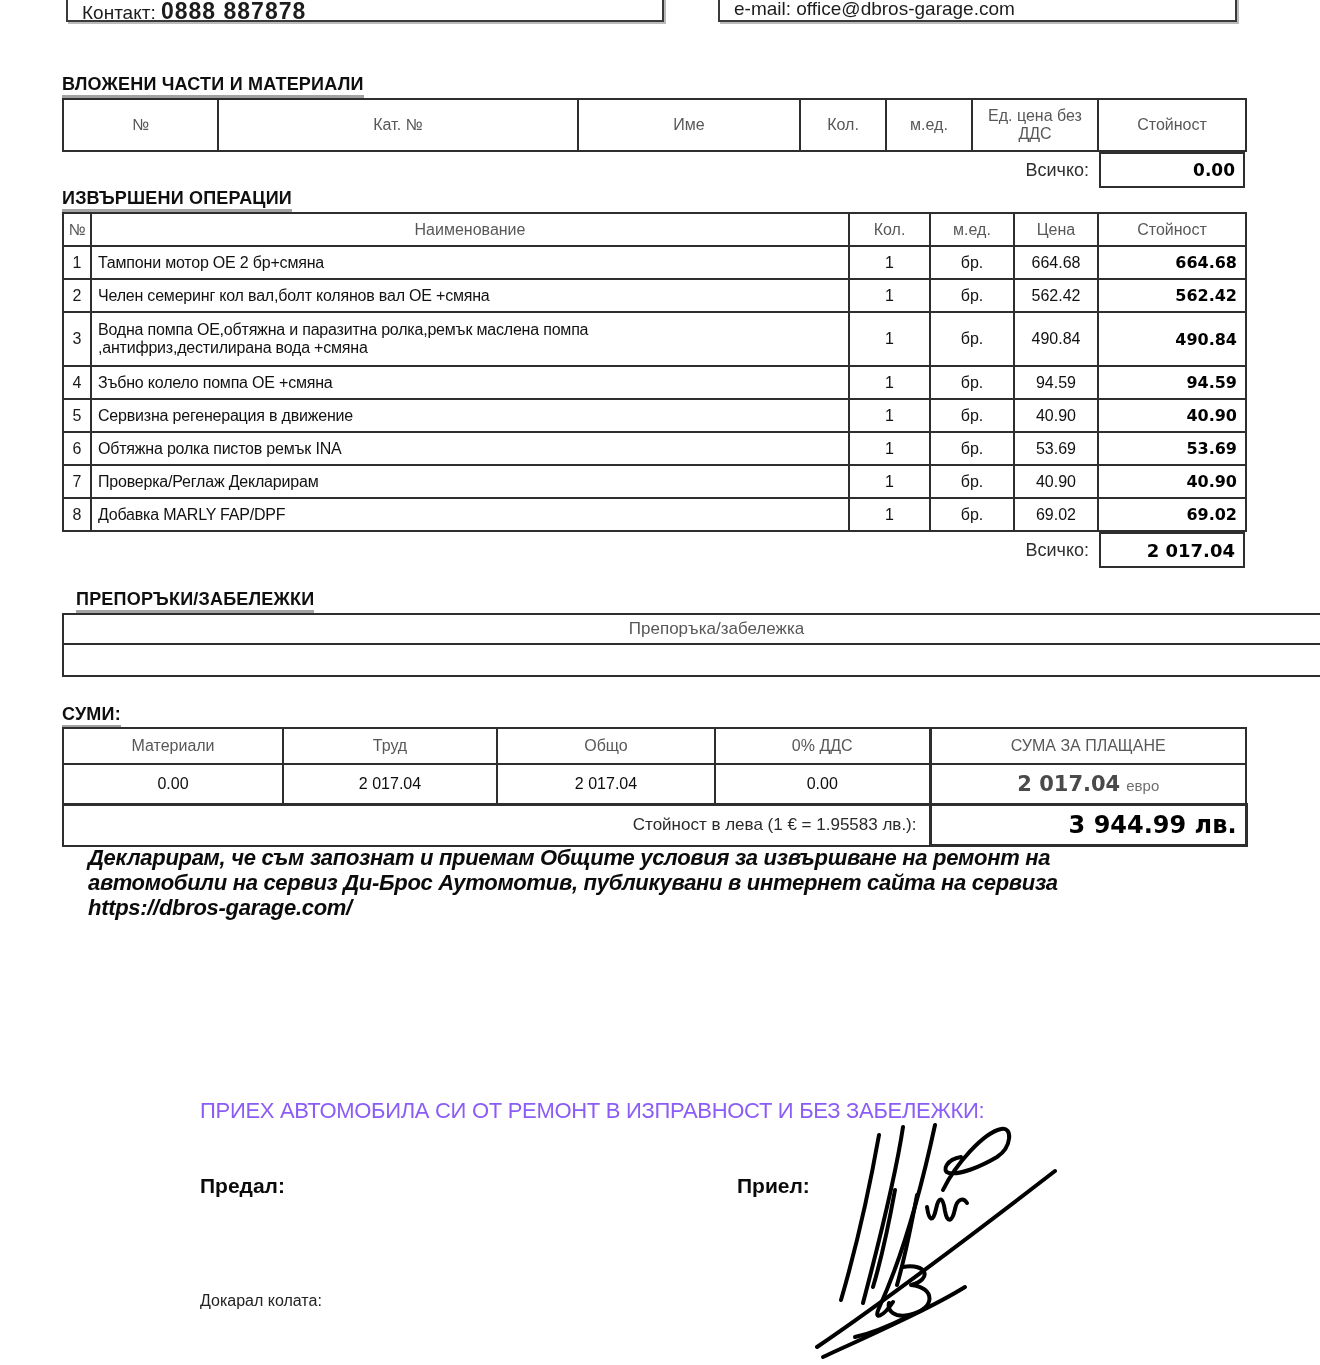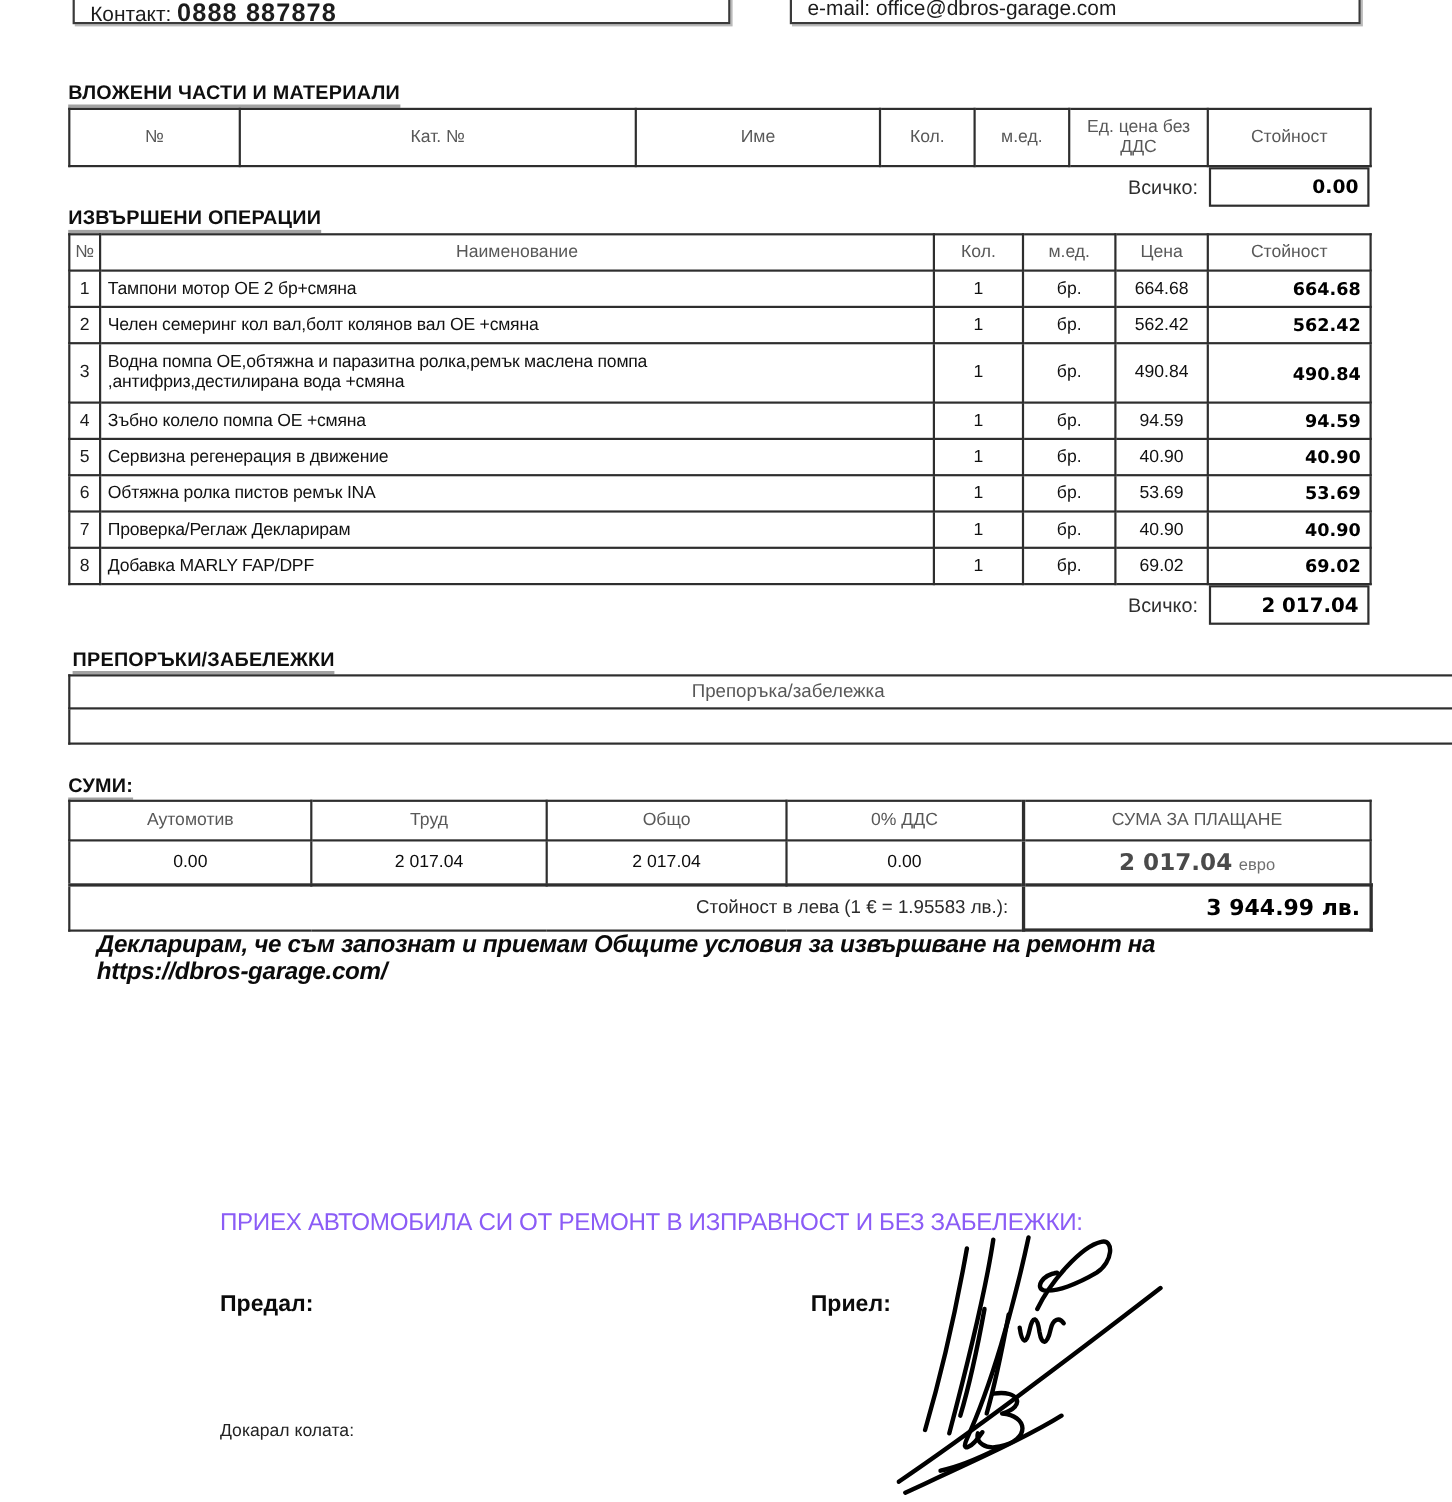--- a/index.html
+++ b/index.html
@@ -47,21 +47,21 @@
 
   
   .sums th { height:30px; }
   .sums td { height:34px; text-align:center; color:#0d0d0d; font-size:17px; }
   .sums .big { border-left:3px solid #2e2e2e; }
   .sums .euroamt  { font-weight:bold; font-family:"DejaVu Sans", sans-serif; font-size:21px; color:#4a4a4a; }
   .sums .eurocurr { font-size:15px; color:#6f6f6f; margin-left:6px; }
   .sums tr.bottomrow td { border-top:3px solid #2e2e2e; height:34px;margin-left:16px; }
   .sums td.levalabel { text-align:right; padding-right:12px; color:#2a2a2a; font-size:17px; border-right:none; }
   .sums td.levaval   { border:3px solid #2e2e2e; text-align:right; padding-right:8px; font-weight:bold;
-                       font-family:"DejaVu Sans", sans-serif; font-size:20px; color:#000; }
+                       font-family:"DejaVu Sans", sans-serif; font-size:24px; color:#000; }
 
   
   .declaration {
     position:absolute; left:88px; top:845px; width:1100px;
     font-weight:bold; font-style:italic; font-size:22px; line-height:25px; color:#0b0b0b; letter-spacing:-0.3px;
   }
   .declaration span { display:block; }
 
   
   .accept-heading { position:absolute; left:200px; top:1098px; font-weight:normal; font-size:22px; letter-spacing:-0.3px; color:#8b5cf6; }
@@ -200,21 +200,21 @@
       <td class="val">69.02</td>
     </tr>
   </tbody>
     </table>
 
   <div class="totline" style="top:532px;">
     <span class="lbl">Всичко:</span>
     <div class="box" style="width:134px; font-size:18px;">2 017.04</div>
   </div>
 
-  <div class="section-title" style="left:66px; top:589px;">ПРЕПОРЪКИ/ЗАБЕЛЕЖКИ</div>
+  <div class="section-title" style="left:76px; top:589px;">ПРЕПОРЪКИ/ЗАБЕЛЕЖКИ</div>
 
   <table class="doc" style="left:62px; top:613px; width:1309px;">
     <tbody>
         <tr style="height:30px;">
       <th style="font-size:17px;">Препоръка/забележка</th>
     </tr>
     <tr style="height:32px;">
       <td></td>
     </tr>
   </tbody>
@@ -225,21 +225,21 @@
   <table class="doc sums" style="left:62px; top:727px; width:1183px;">
     <colgroup>
       <col style="width:220px">
         <col style="width:214px">
         <col style="width:218px">
         <col style="width:215px">
         <col style="width:316px">
     </colgroup>
     <tbody>
         <tr>
-      <th>Аутомотив</th>
+      <th>Материали</th>
       <th>Труд</th>
       <th>Общо</th>
       <th>0% ДДС</th>
       <th class="big">СУМА ЗА ПЛАЩАНЕ</th>
     </tr>
     <tr>
       <td>0.00</td>
       <td>2 017.04</td>
       <td>2 017.04</td>
       <td>0.00</td>
@@ -249,20 +249,21 @@
     </tr>
     <tr class="bottomrow">
       <td colspan="4" class="levalabel">Стойност в лева (1 € = 1.95583 лв.):</td>
       <td class="levaval">3 944.99 лв.</td>
     </tr>
   </tbody>
     </table>
 
   <div class="declaration">
     <span>Декларирам, че съм запознат и приемам Общите условия за извършване на ремонт на</span>
+    <span>автомобили на сервиз Ди-Брос Аутомотив, публикувани в интернет сайта на сервиза</span>
     <span>https://dbros-garage.com/</span>
   </div>
 
   <div class="accept-heading">ПРИЕХ АВТОМОБИЛА СИ ОТ РЕМОНТ В ИЗПРАВНОСТ И БЕЗ ЗАБЕЛЕЖКИ:</div>
 
   <div class="sig-label" style="left:200px; top:1174px;">Предал:</div>
   <div class="sig-label" style="left:737px; top:1174px;">Приел:</div>
 
 
   <div class="driver-label">Докарал колата:</div>

